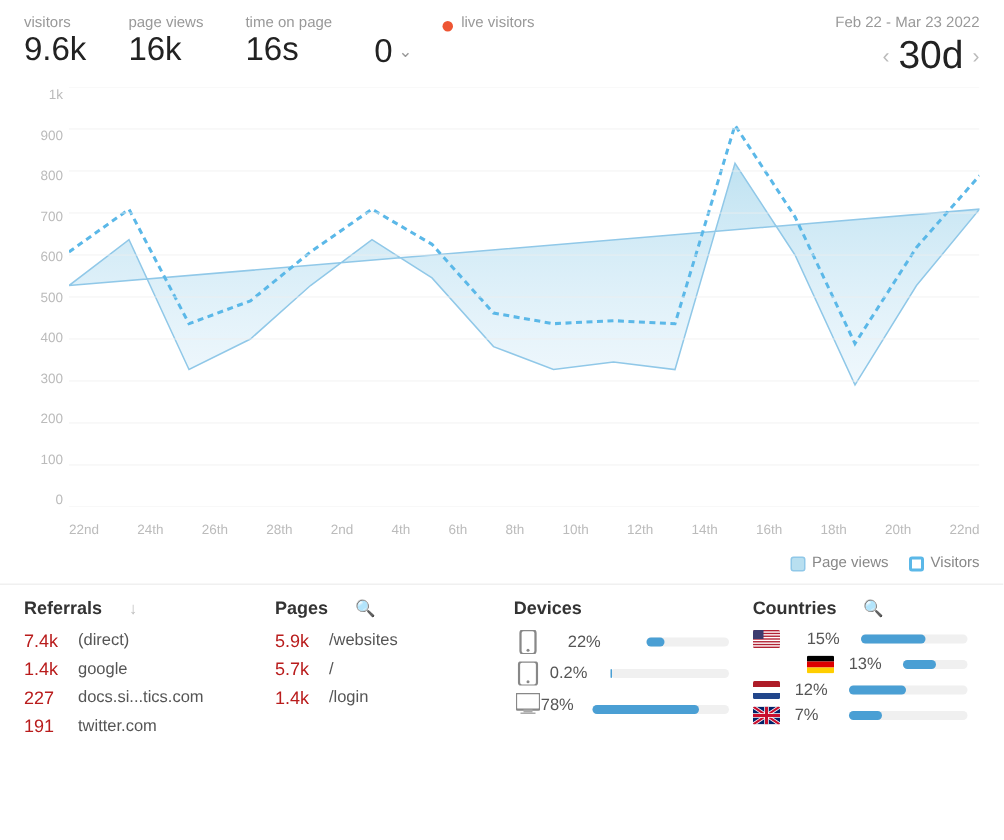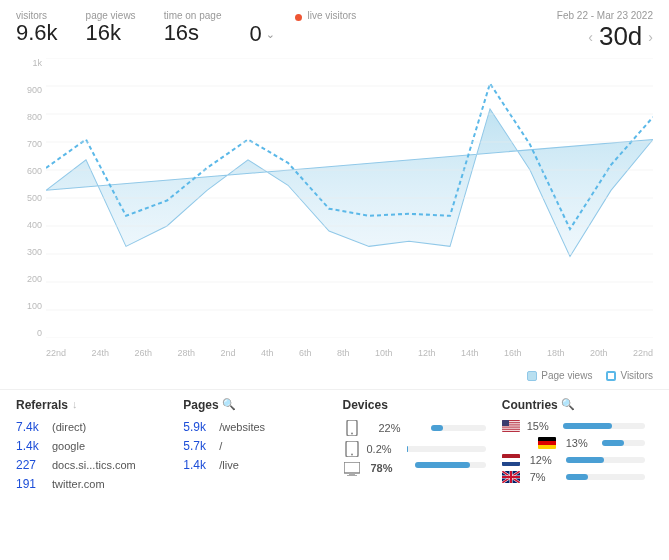--- a/index.html
+++ b/index.html
@@ -96,36 +96,36 @@
       grid-template-columns: 1fr 1fr 1fr 1fr;
       padding: 8px 16px;
       gap: 0;
       border-top: 1px solid #f0f0f0;
       margin-top: 4px;
     }
     .section { padding: 0 8px; }
     .section:first-child { padding-left: 0; }
     .section-header {
       display: flex;
-      align-items: flex-start;
-      gap: 4px;
+      align-items: flex-end;
+      gap: 18px;
       margin-bottom: 8px;
       color: #333;
       font-weight: 600;
       font-size: 12px;
     }
     .section-icon { color: #bbb; font-size: 11px; }
 
     .section-row {
       display: flex;
       align-items: center;
       margin-bottom: 5px;
       gap: 6px;
     }
-    .row-value { font-size: 12px; color: #1d4ed8; font-weight: 500; min-width: 30px; }
+    .row-value { font-size: 12px; color: #b91c1c; font-weight: 500; min-width: 30px; }
     .row-label { font-size: 11px; color: #555; }
     .row-percent { font-size: 11px; color: #555; min-width: 30px; }
     .device-bar-container { flex: 1; height: 6px; background: #f0f0f0; border-radius: 3px; }
     .device-bar { height: 100%; background: #4a9fd4; border-radius: 3px; }
     .country-bar-container { flex: 1; height: 6px; background: #f0f0f0; border-radius: 3px; }
     .country-bar { height: 100%; background: #4a9fd4; border-radius: 3px; }
   </style>
 </head>
 <body>
 
@@ -269,21 +269,21 @@
         <div class="section-row">
     <span class="row-value">5.9k</span>
     <span class="row-label">/websites</span>
   </div>
         <div class="section-row">
     <span class="row-value">5.7k</span>
     <span class="row-label">/</span>
   </div>
         <div class="section-row">
     <span class="row-value">1.4k</span>
-    <span class="row-label">/live</span>
+    <span class="row-label">/login</span>
   </div>
       </div>
   </div>
 
   <div class="section">
     <div class="section-header">
       <span>Devices</span>
     </div>
     <div id="devices-rows">
         <div class="section-row" style="align-items: center; gap: 18px;">
@@ -303,21 +303,21 @@
             <svg width="14" height="16" viewBox="0 0 14 16">
               <rect x="1" y="0" width="12" height="16" rx="2" fill="none" stroke="#888" stroke-width="1.5"></rect>
               <circle cx="7" cy="13.5" r="1" fill="#888"></circle>
             </svg>
           </span>
     <span class="row-percent" style="min-width:34px">0.2%</span>
     <div class="device-bar-container">
       <div class="device-bar" style="width:0.2%"></div>
     </div>
   </div>
-        <div class="section-row" style="align-items: flex-start; gap: 10px; font-weight: bold;">
+        <div class="section-row" style="align-items: flex-end; gap: 0;">
     <span style="width:18px;display:flex;justify-content:center">
             <svg width="16" height="14" viewBox="0 0 16 14">
               <rect x="0" y="0" width="16" height="11" rx="1" fill="none" stroke="#888" stroke-width="1.5"></rect>
               <rect x="5" y="11" width="6" height="2" fill="#aaa"></rect>
               <rect x="3" y="13" width="10" height="1" fill="#aaa"></rect>
             </svg>
           </span>
     <span class="row-percent" style="min-width:34px">78%</span>
     <div class="device-bar-container">
       <div class="device-bar" style="width:78%"></div>
@@ -338,21 +338,21 @@
               <rect width="18" height="12" fill="#B22234"></rect>
               <rect y="0.92" width="18" height="0.92" fill="white"></rect>
               <rect y="2.77" width="18" height="0.92" fill="white"></rect>
               <rect y="4.62" width="18" height="0.92" fill="white"></rect>
               <rect y="6.46" width="18" height="0.92" fill="white"></rect>
               <rect y="8.31" width="18" height="0.92" fill="white"></rect>
               <rect y="10.15" width="18" height="0.92" fill="white"></rect>
               <rect width="7" height="6" fill="#3C3B6E"></rect>
             </svg>
           </span>
-    <span class="row-percent" style="min-width:30px;margin-left:1px">15%</span>
+    <span class="row-percent" style="min-width:30px;margin-left:12px">15%</span>
     <div class="country-bar-container">
       <div class="country-bar" style="width:60%"></div>
     </div>
   </div>
         <div class="section-row" style="align-items: center; padding-left: 36px;">
     <span style="width:18px;height:12px;display:inline-flex;flex-shrink:0;overflow:hidden;border-radius:1px">
             <svg width="18" height="12" viewBox="0 0 18 12">
               <rect width="18" height="4" fill="#000"></rect>
               <rect y="4" width="18" height="4" fill="#DD0000"></rect>
               <rect y="8" width="18" height="4" fill="#FFCE00"></rect>

